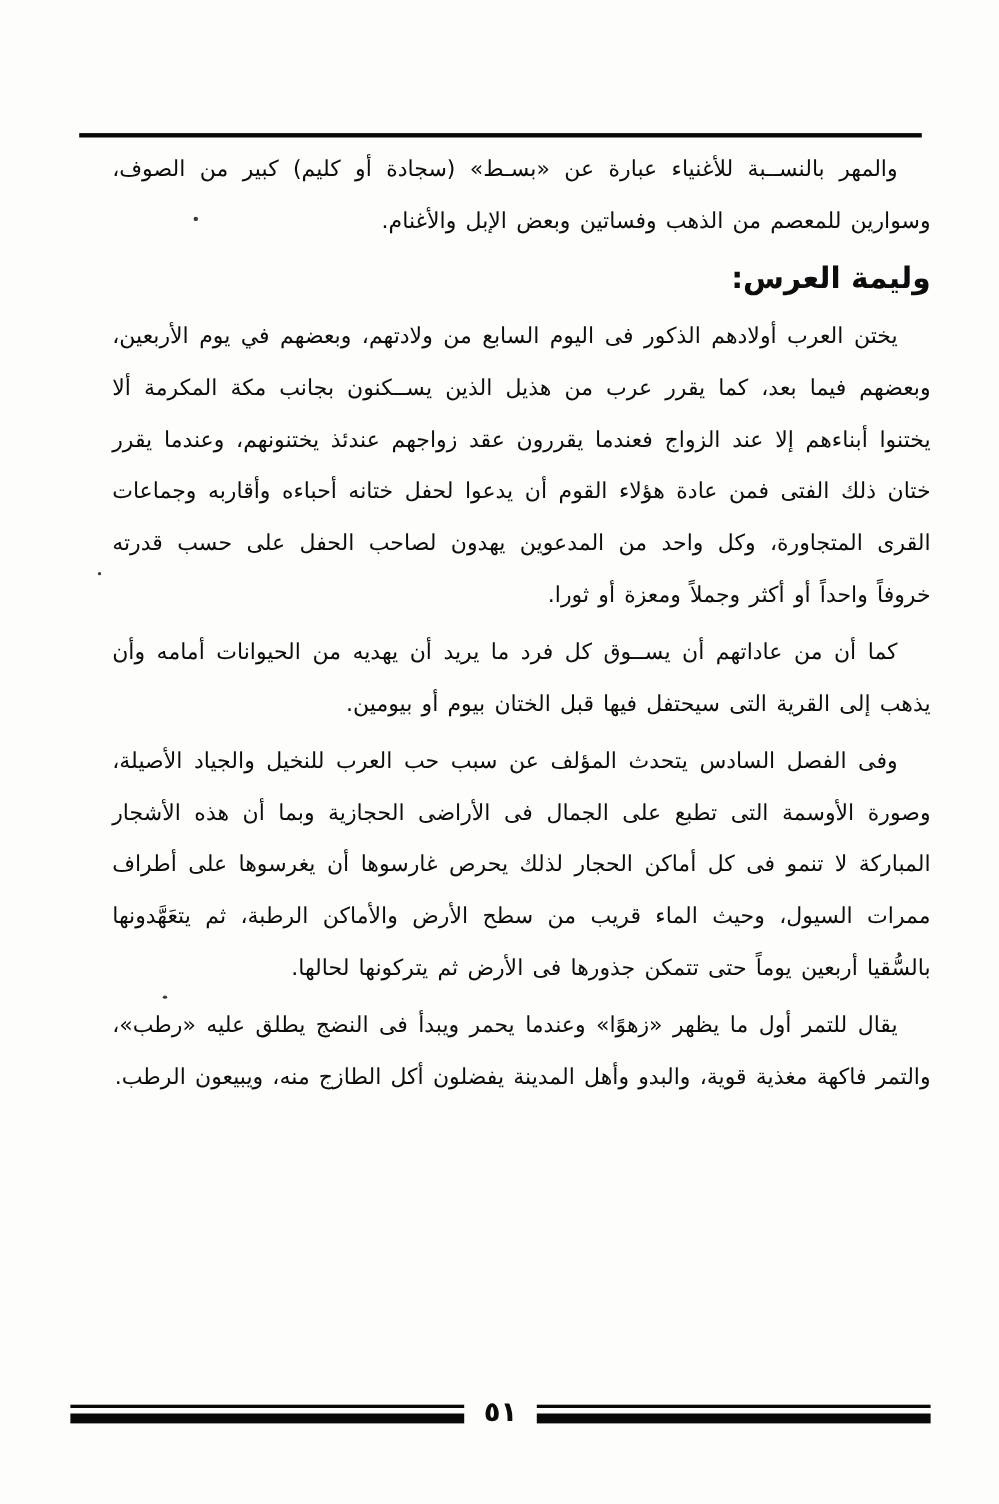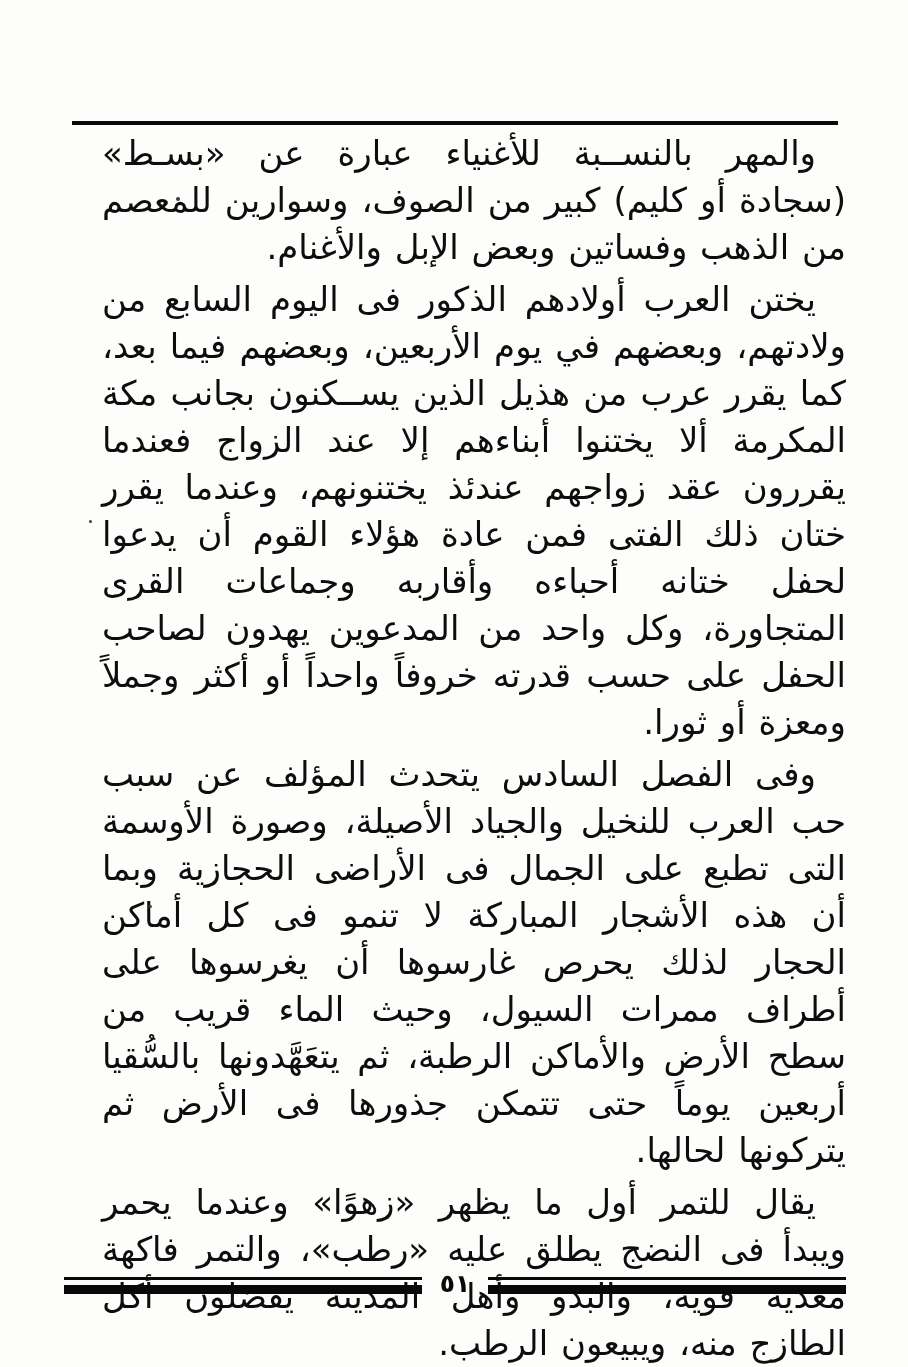--- a/index.html
+++ b/index.html
@@ -25,21 +25,21 @@
     height: 4px;
     background: #0a0a0a;
   }
   .content {
     position: absolute;
     top: 130px;
     right: 62px;
     left: 102px;
   }
   .para {
-    font-size: 34px;
+    font-size: 20px;
     line-height: 47px;
     margin: 0 0 5px 0;
     text-align: justify;
     text-align-last: right;
     text-indent: 30px;
     word-spacing: 2px;
   }
   .head {
     font-size: 27px;
     line-height: 47px;
@@ -79,25 +79,27 @@
 </head>
 <body>
 
 <div class="page">
 
   <div class="header-rule"></div>
 
   <div class="content">
     <p class="para">والمهر بالنســبة للأغنياء عبارة عن «بسـط» (سجادة أو كليم) كبير من الصوف، وسوارين للمعصم من الذهب وفساتين وبعض الإبل والأغنام.</p>
 
+    <h2 class="head">وليمة العرس:</h2>
 
 
 
     <p class="para">يختن العرب أولادهم الذكور فى اليوم السابع من ولادتهم، وبعضهم في يوم الأربعين، وبعضهم فيما بعد، كما يقرر عرب من هذيل الذين يســكنون بجانب مكة المكرمة ألا يختنوا أبناءهم إلا عند الزواج فعندما يقررون عقد زواجهم عندئذ يختنونهم، وعندما يقرر ختان ذلك الفتى فمن عادة هؤلاء القوم أن يدعوا لحفل ختانه أحباءه وأقاربه وجماعات القرى المتجاورة، وكل واحد من المدعوين يهدون لصاحب الحفل على حسب قدرته خروفاً واحداً أو أكثر وجملاً ومعزة أو ثورا.</p>
 
+    <p class="para">كما أن من عاداتهم أن يســوق كل فرد ما يريد أن يهديه من الحيوانات أمامه وأن يذهب إلى القرية التى سيحتفل فيها قبل الختان بيوم أو بيومين.</p>
 
     <p class="para">وفى الفصل السادس يتحدث المؤلف عن سبب حب العرب للنخيل والجياد الأصيلة، وصورة الأوسمة التى تطبع على الجمال فى الأراضى الحجازية وبما أن هذه الأشجار المباركة لا تنمو فى كل أماكن الحجار لذلك يحرص غارسوها أن يغرسوها على أطراف ممرات السيول، وحيث الماء قريب من سطح الأرض والأماكن الرطبة، ثم يتعَهَّدونها بالسُّقيا أربعين يوماً حتى تتمكن جذورها فى الأرض ثم يتركونها لحالها.</p>
 
     <p class="para">يقال للتمر أول ما يظهر «زهوًا» وعندما يحمر ويبدأ فى النضج يطلق عليه «رطب»، والتمر فاكهة مغذية قوية، والبدو وأهل المدينة يفضلون أكل الطازج منه، ويبيعون الرطب.</p>
   </div>
 
   <div class="footer">
     <div class="rule2">
       <div class="thin"></div>
       <div class="thick"></div>

